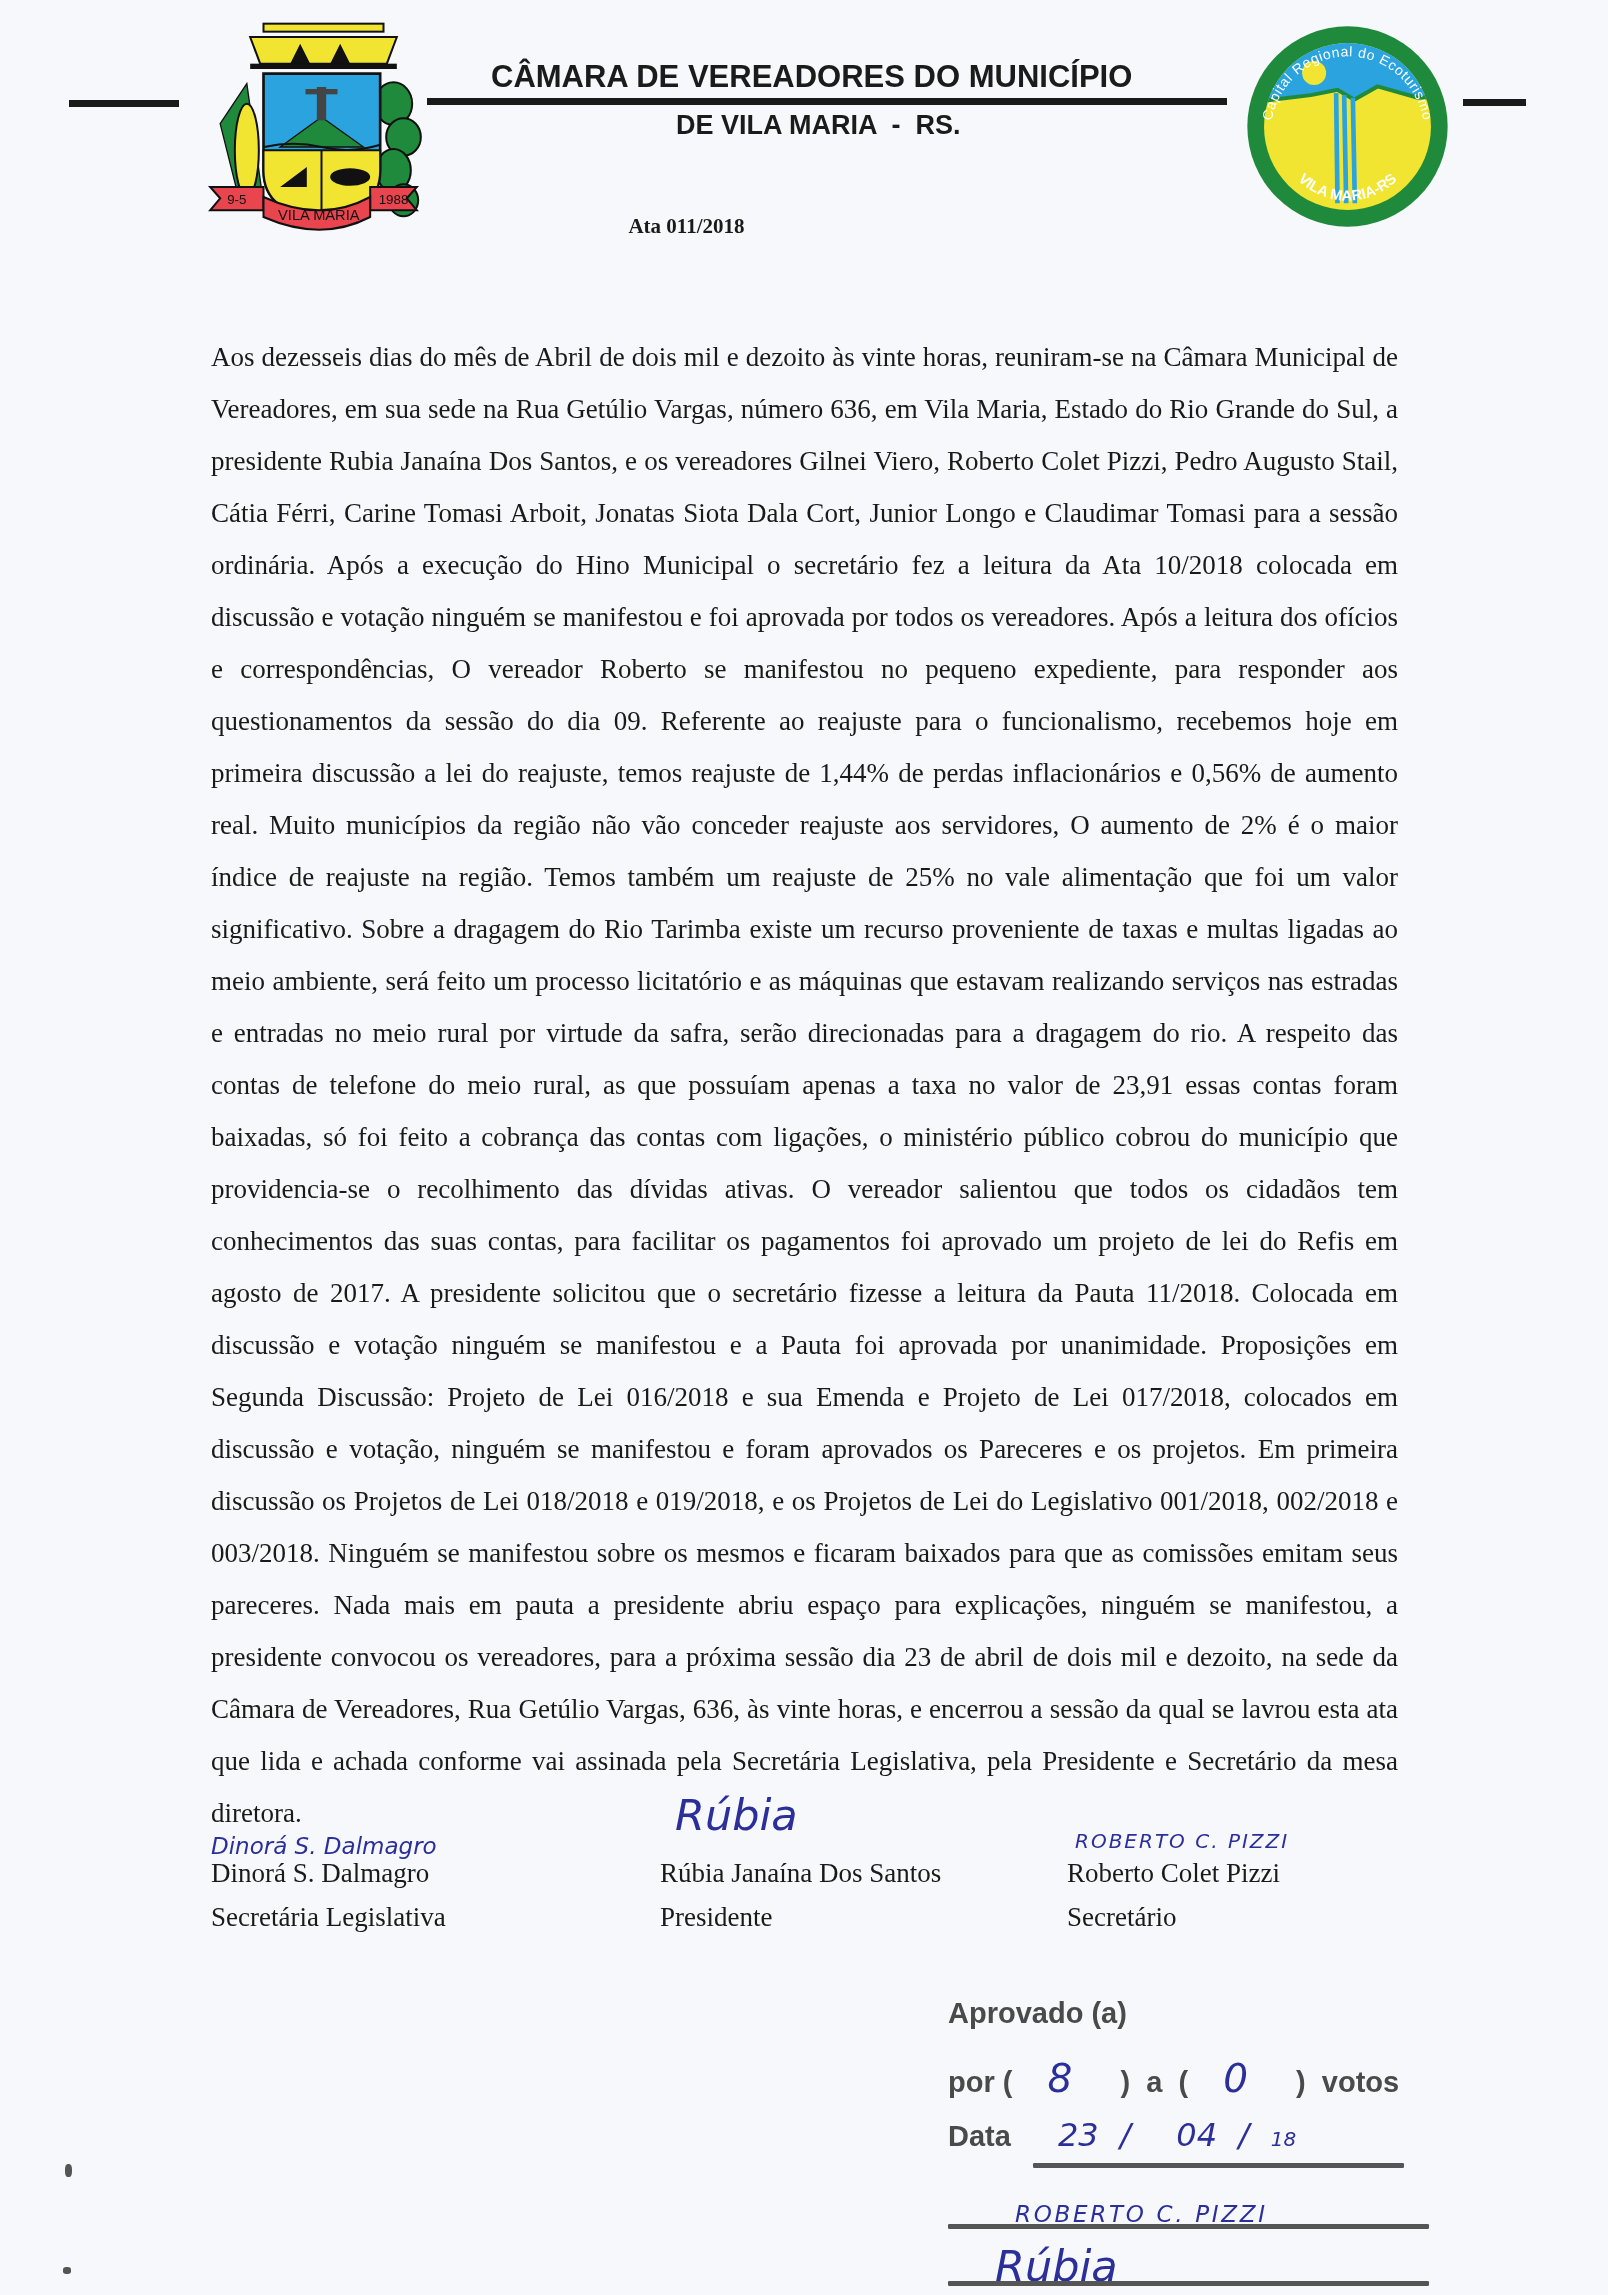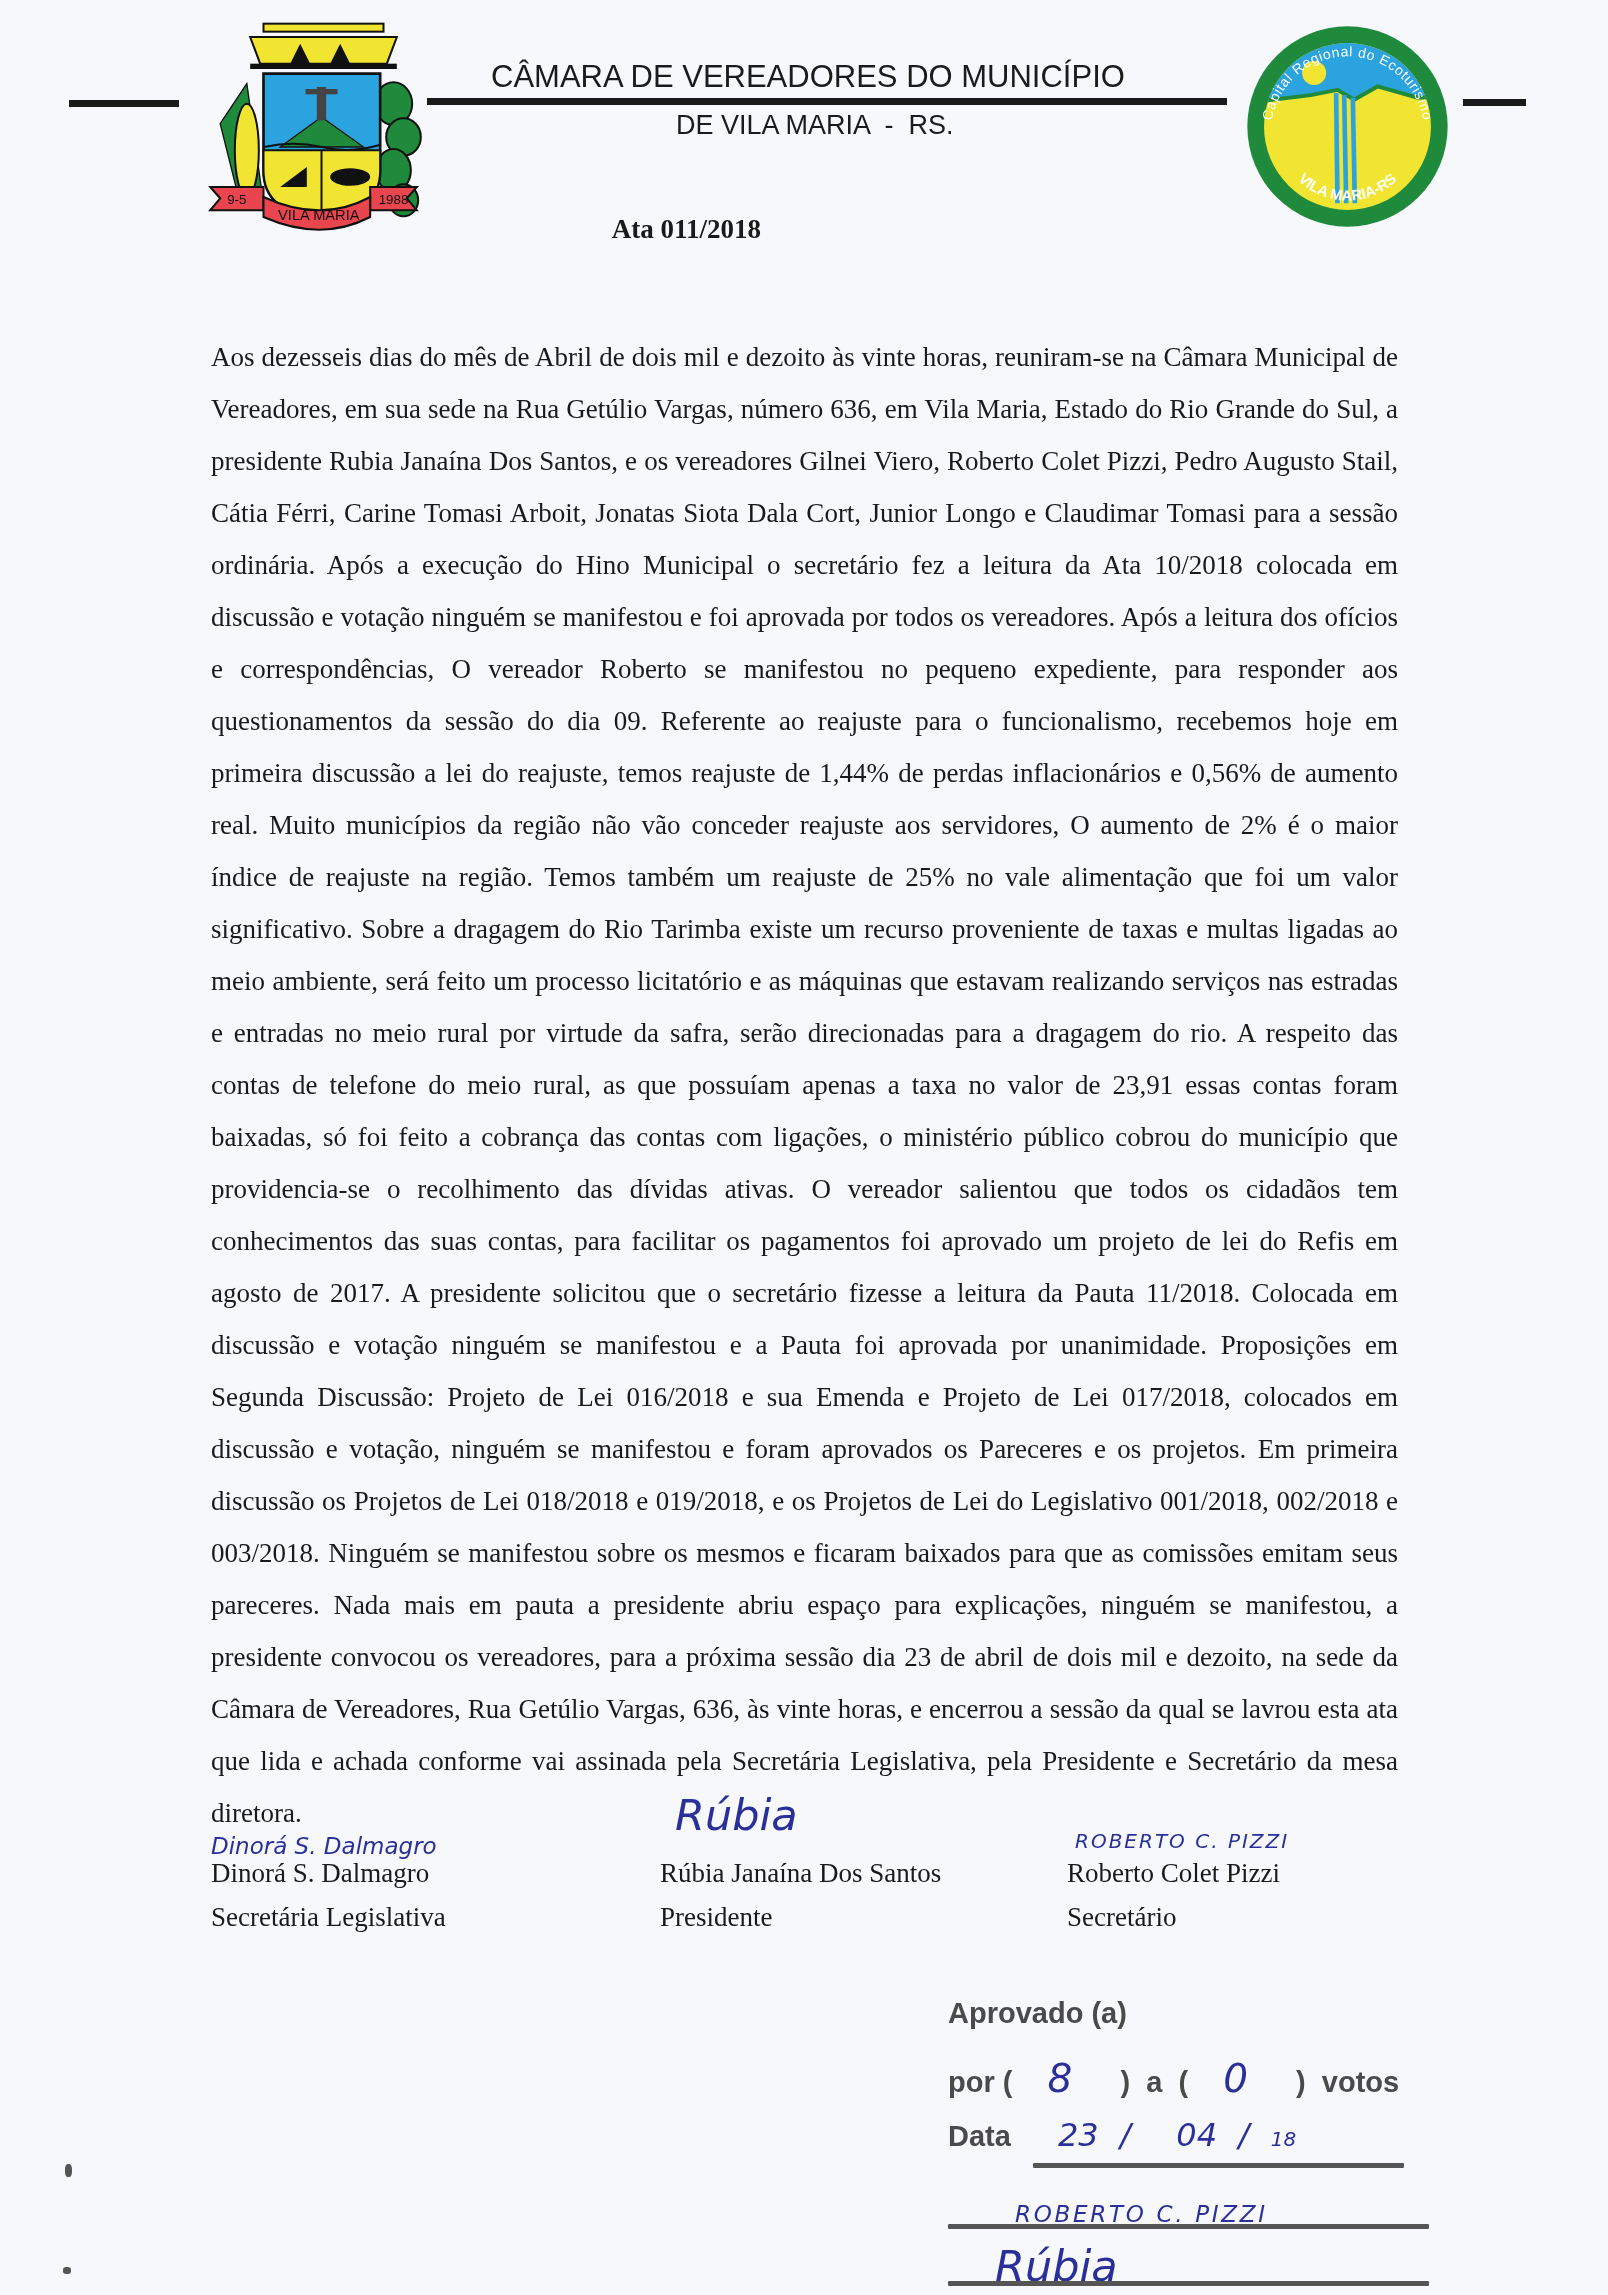--- a/index.html
+++ b/index.html
@@ -3,24 +3,24 @@
 <meta charset="utf-8">
 <style>
   html, body { margin: 0; padding: 0; }
   body {
     width: 1609px; height: 2295px; position: relative; overflow: hidden;
     background: #f7f8fb;
     font-family: "Liberation Serif", serif;
     color: #1a1a1a;
   }
   .rule { position: absolute; background: #1a1a1a; }
-  .hdr { position: absolute; font-family: "Liberation Sans", sans-serif; font-weight: normal; color: #1b1b1b; white-space: nowrap; }
+  .hdr { position: absolute; font-family: "Liberation Sans", sans-serif; font-weight: bold; color: #1b1b1b; white-space: nowrap; }
   #crest { position: absolute; left: 200px; top: 16.7px; width: 227px; height: 220px; }
   #seal { position: absolute; left: 1244px; top: 23.4px; width: 207px; height: 207px; }
-  #title { position: absolute; left: 0; width: 1373px; top: 214px; text-align: center; font-size: 27px; font-weight: bold; }
+  #title { position: absolute; left: 0; width: 1373px; top: 214px; text-align: center; font-size: 21px; font-weight: bold; }
   #body-text {
     position: absolute; left: 211px; top: 331px; width: 1187px;
     font-size: 27px; line-height: 52px; text-align: justify;
   }
   .sig-col { position: absolute; top: 1833px; font-size: 27px; line-height: 44px; }
   .sig-col div { white-space: nowrap; }
   .hand { position: absolute; font-family: "DejaVu Sans", sans-serif; color: #2b2f9a; font-style: italic; white-space: nowrap; }
   #stamp { position: absolute; left: 948px; top: 1997px; width: 494px; font-family: "Liberation Sans", sans-serif; font-weight: bold; color: #4a4a4a; font-size: 29px; }
   #stamp .row { position: absolute; left: 0; white-space: nowrap; }
   .stamp-line { position: absolute; height: 4.7px; background: #555; border-radius: 1.3px; }

